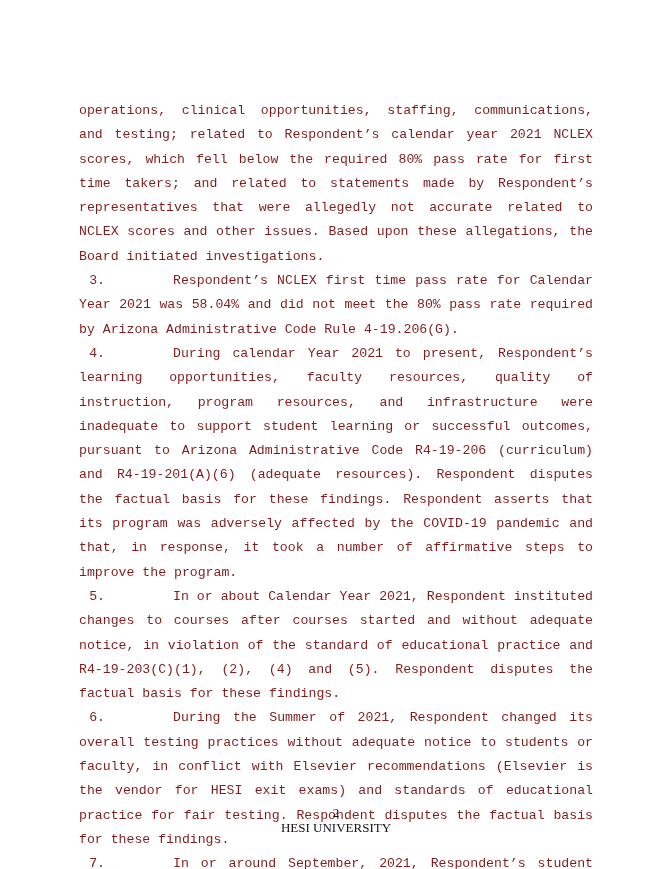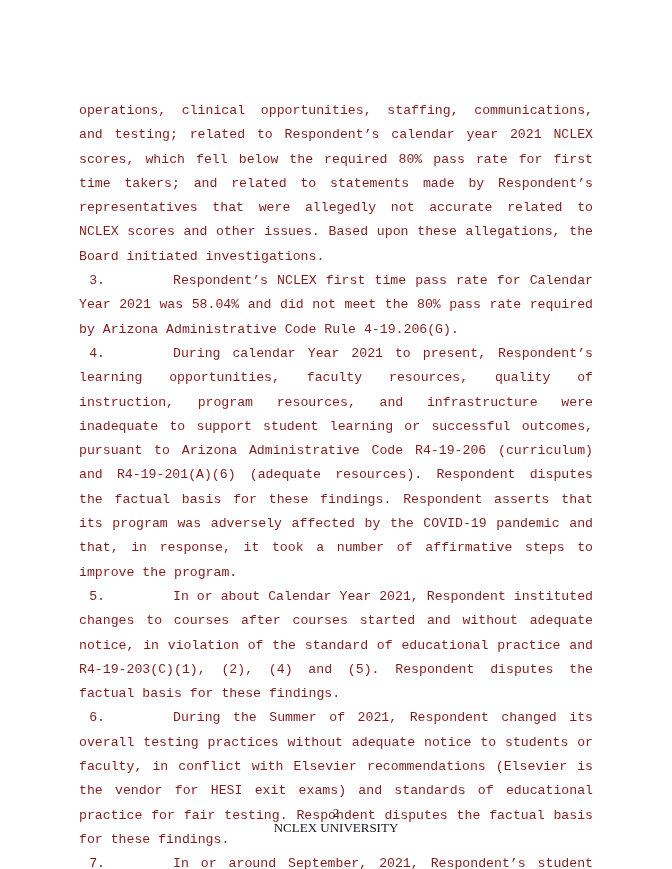--- a/index.html
+++ b/index.html
@@ -30,14 +30,14 @@
   <p class="para"><span class="lead"><span class="n">5.</span></span><span>In or about Calendar Year 2021, Respondent instituted changes to courses after courses started and without adequate notice, in violation of the standard of educational practice and R4-19-203(C)(1), (2), (4) and (5).  Respondent disputes the factual basis for these findings.</span></p>
 
   <p class="para"><span class="lead"><span class="n">6.</span></span><span>During the Summer of 2021, Respondent changed its overall testing practices without adequate notice to students or faculty, in conflict with Elsevier recommendations (Elsevier is the vendor for HESI exit exams) and standards of educational practice for fair testing. Respondent disputes the factual basis for these findings.</span></p>
 
   <p class="para"><span class="lead"><span class="n">7.</span></span><span>In or around September, 2021, Respondent’s student handbook did not include the use of virtual clinicals despite Respondent providing a significant majority of clinical hours virtually.   Respondent asserts that in response to the COVID-19 pandemic it increased the number of clinical hours provided virtually, under an approved waiver from the Board, but acknowledges that it did not update its student handbook in a timely manner.</span></p>
 
 </div>
 
 <div class="footer">
   <div>2</div>
-  <div>NCLEX UNIVERSITY</div>
+  <div>HESI UNIVERSITY</div>
 </div>
 
 </body></html>

